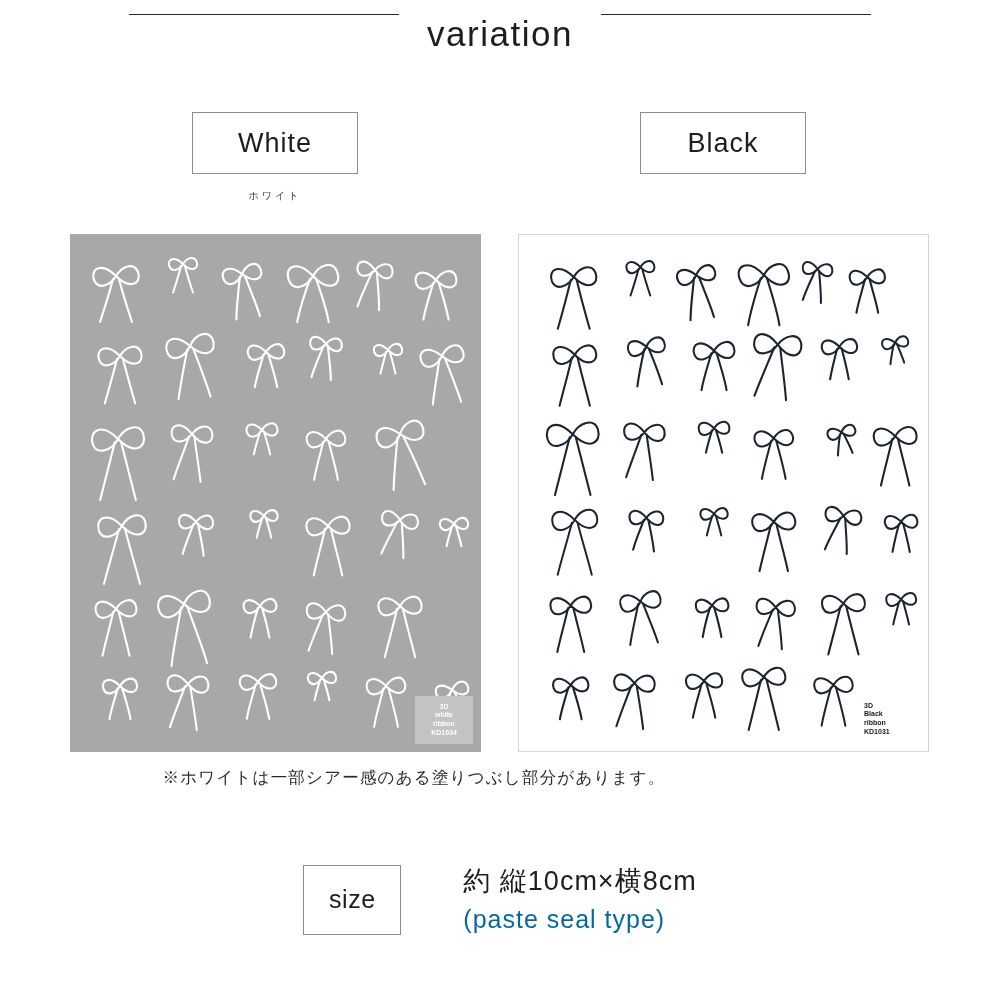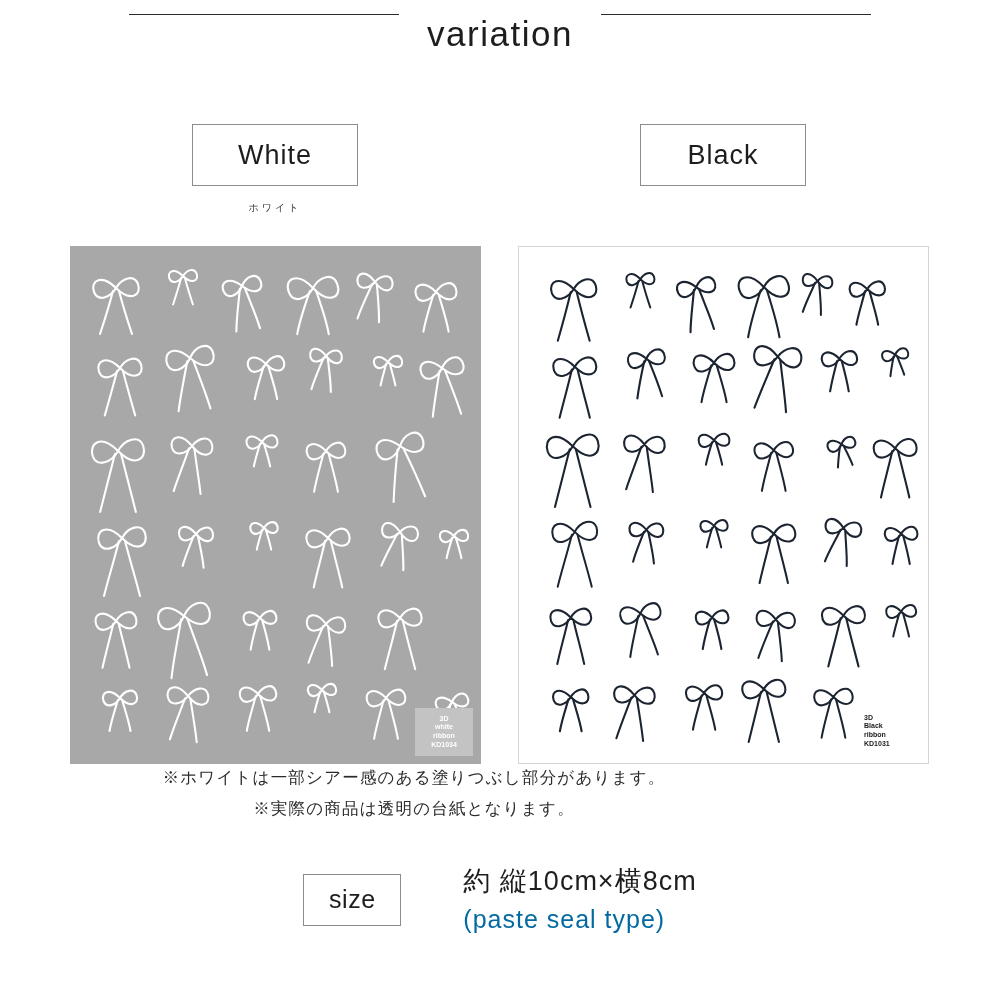--- a/index.html
+++ b/index.html
@@ -45,21 +45,21 @@
 
   
   .columns {
     position: absolute;
     top: 112px;
     left: 0;
     width: 1000px;
   }
   .col {
     position: absolute;
-    top: 12px;
+    top: 0;
     width: 420px;
   }
   .col.left { left: 65px; }
   .col.right { left: 513px; }
 
   .name-box {
     width: 166px;
     height: 62px;
     border: 1px solid #8d8d8d;
     margin: 0 auto;
@@ -157,21 +157,21 @@
     position: absolute;
     top: 862px;
     left: 0;
     width: 1000px;
     display: flex;
     align-items: center;
     justify-content: center;
   }
   .size-box {
     width: 98px;
-    height: 52px;
+    height: 70px;
     border: 1px solid #8d8d8d;
     display: flex;
     align-items: center;
     justify-content: center;
     box-sizing: border-box;
     margin-right: 22px;
   }
   .size-box .size-label {
     font-size: 25px;
     letter-spacing: 0.5px;
@@ -599,21 +599,20 @@
         <span class="t2">Black</span>
         <span class="t3">ribbon</span>
         <span class="t4">KD1031</span>
       </div>
     </div>
   </div>
 </div>
 
 <div class="notes">
   <div class="note">※ホワイトは一部シアー感のある塗りつぶし部分があります。</div>
-  <div class="note">※実際の商品は透明の台紙となります。</div>
 </div>
 
 <div class="size-row">
   <div class="size-box">
     <span class="size-label">size</span>
   </div>
   <div class="size-text">
     <span class="line1">約 縦10cm×横8cm</span>
     <span class="line2">(paste seal type)</span>
   </div>

